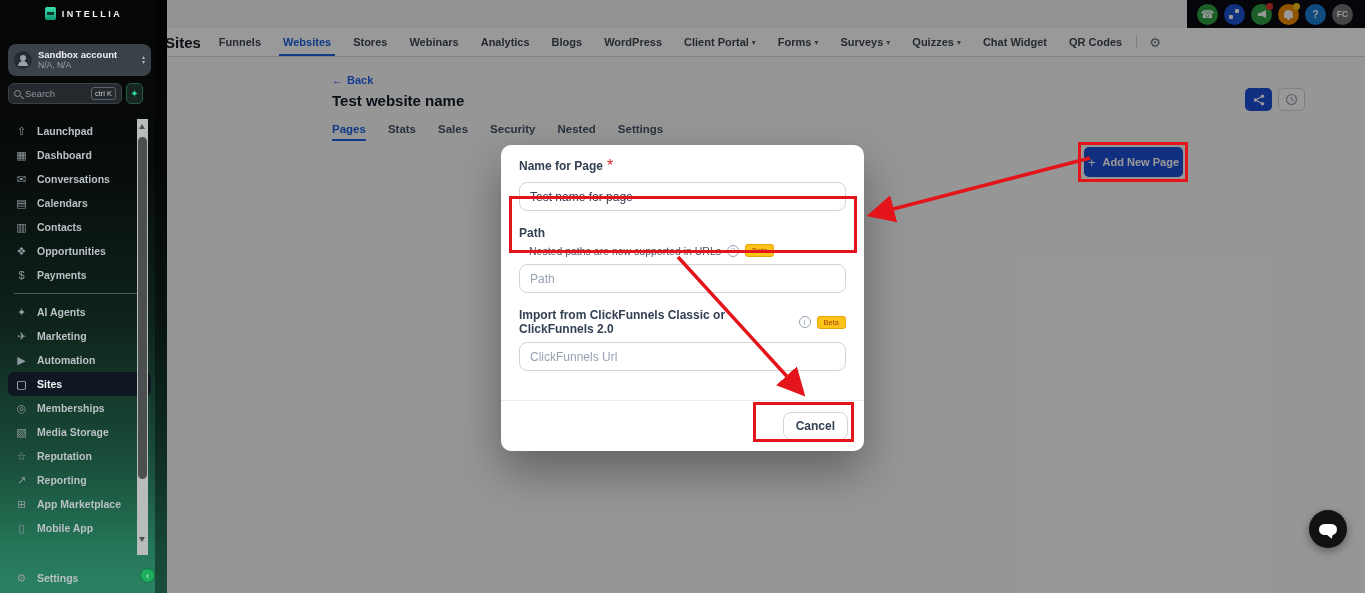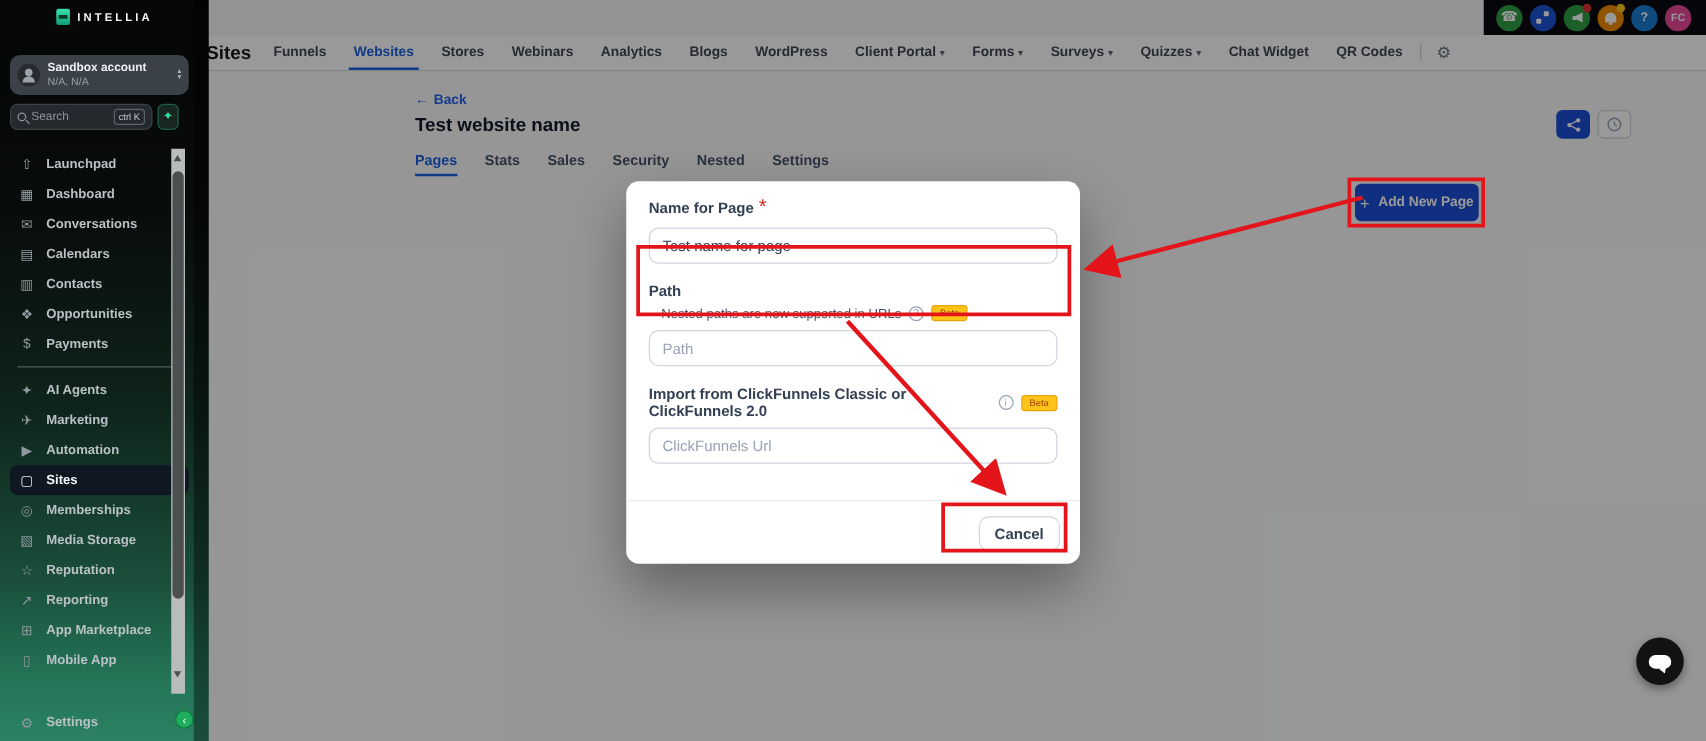--- a/index.html
+++ b/index.html
@@ -110,21 +110,21 @@
     font-family:"Liberation Sans","DejaVu Sans",sans-serif;outline:none;background:#fff;}
   .f-input::placeholder{color:#98a2b3;}
   .help-row{display:flex;align-items:center;gap:6px;margin:4px 0 7px 0;padding-left:10px;}
   .help-text{font-size:10.5px;color:#475467;}
   .info-circ{width:12px;height:12px;border:1px solid #98a2b3;border-radius:50%;color:#98a2b3;font-size:8px;
     display:flex;align-items:center;justify-content:center;flex:0 0 12px;}
   .beta{background:#fcc419;border:1px solid #e8a50c;color:#a3430a;font-size:7.5px;font-weight:400;border-radius:3px;padding:1px 6px;}
   .mb16{margin-bottom:15px;}
   .label-row{display:flex;align-items:center;gap:6px;margin-bottom:6px;}
   .modal-foot{position:absolute;left:0;right:0;bottom:0;height:51px;border-top:1px solid #eaecf0;
-    display:flex;align-items:flex-start;justify-content:flex-end;gap:9px;padding:12px 16px;}
+    display:flex;align-items:center;justify-content:flex-end;gap:9px;padding:0 16px;}
   .btn-cancel{height:28px;padding:0 12px;border:1px solid #d0d5dd;border-radius:8px;background:#fff;color:#344054;
     font-size:12px;font-weight:600;display:flex;align-items:center;cursor:pointer;}
   .btn-primary{height:28px;padding:0 12px;border-radius:8px;background:#2563eb;color:#fff;font-size:12px;font-weight:700;
     display:flex;align-items:center;cursor:pointer;border:1px solid #1d4fd7;}
 
   
   .anno{position:absolute;border:3px solid #e3151b;z-index:40;pointer-events:none;}
   .anno-r1{left:1078px;top:142px;width:110px;height:40px;}
   .anno-r2{left:509px;top:196px;width:348px;height:57px;}
   .anno-r3{left:753px;top:402px;width:101px;height:40px;}
@@ -269,21 +269,21 @@
         <span class="mega"></span>
         <span class="badge-dot" style="background:#e03131"></span>
       </span>
     <span class="circ" style="background:#f08c00">
         <span class="bell"></span>
         <span class="badge-dot" style="background:#fcc419"></span>
       </span>
     <span class="circ" style="background:#1c7ed6">
         <span>?</span>
       </span>
-    <span class="circ" style="background:#ec4899;font-size:8.5px">
+    <span class="circ" style="background:#737373;font-size:8.5px">
         <span>FC</span>
       </span>
   </div>
 
   <div class="tabbar">
     <span class="tb-title">Sites</span>
     <div class="tb-tabs">
       <span class="tb-tab">
           <span>Funnels</span>
         </span>

